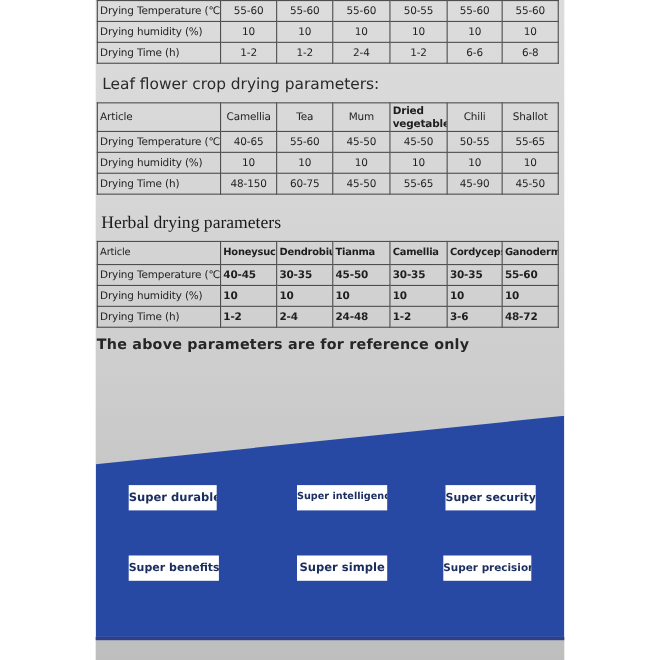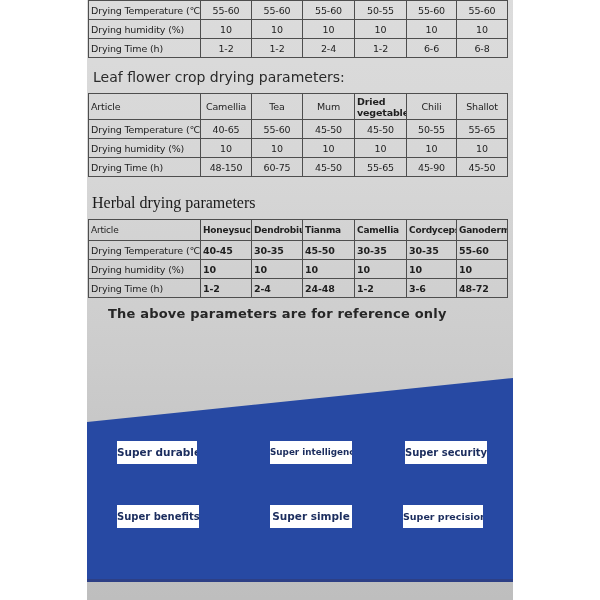--- a/index.html
+++ b/index.html
@@ -20,21 +20,21 @@
   #t-top{top:0;}   #t-top td{height:18px;}
   #t-leaf{top:93px;} #t-leaf td{height:18px;}
   #t-leaf tr.hdr td{height:25px;line-height:11px;}
   #t-herbal{top:219px;} #t-herbal td{height:18px;}
   #t-herbal tr.hdr td{height:20px;font-size:9px;letter-spacing:-0.2px;white-space:nowrap;}
 
   .h-leaf{position:absolute;left:93px;top:69px;font-size:14px;line-height:16px;color:#2a2a2a;}
   .h-herbal{position:absolute;left:92px;top:195px;font-family:"Liberation Serif","DejaVu Serif",serif;
             font-size:16px;font-weight:400;line-height:16px;color:#1a1a1a;}
   .note{position:absolute;left:88px;top:305px;font-size:13px;font-weight:700;line-height:17px;
-        color:#262626;letter-spacing:0.2px;margin-left:20px;}
+        color:#262626;letter-spacing:0.2px;}
 
   .badge{position:absolute;height:23px;line-height:23px;background:#ffffff;color:#1b2d5e;
          font-weight:700;text-align:center;white-space:nowrap;overflow:hidden;}
   .pos1{left:117px;top:441px;width:80px;font-size:10.5px;}
   .pos2{left:270px;top:441px;width:82px;font-size:8.8px;}
   .pos3{left:405px;top:441px;width:82px;font-size:10px;text-align:right;}
   .pos4{left:117px;top:505px;width:82px;font-size:10px;}
   .pos5{left:270px;top:505px;width:82px;font-size:10.5px;}
   .pos6{left:403px;top:505px;width:80px;font-size:9.5px;}
 </style>

